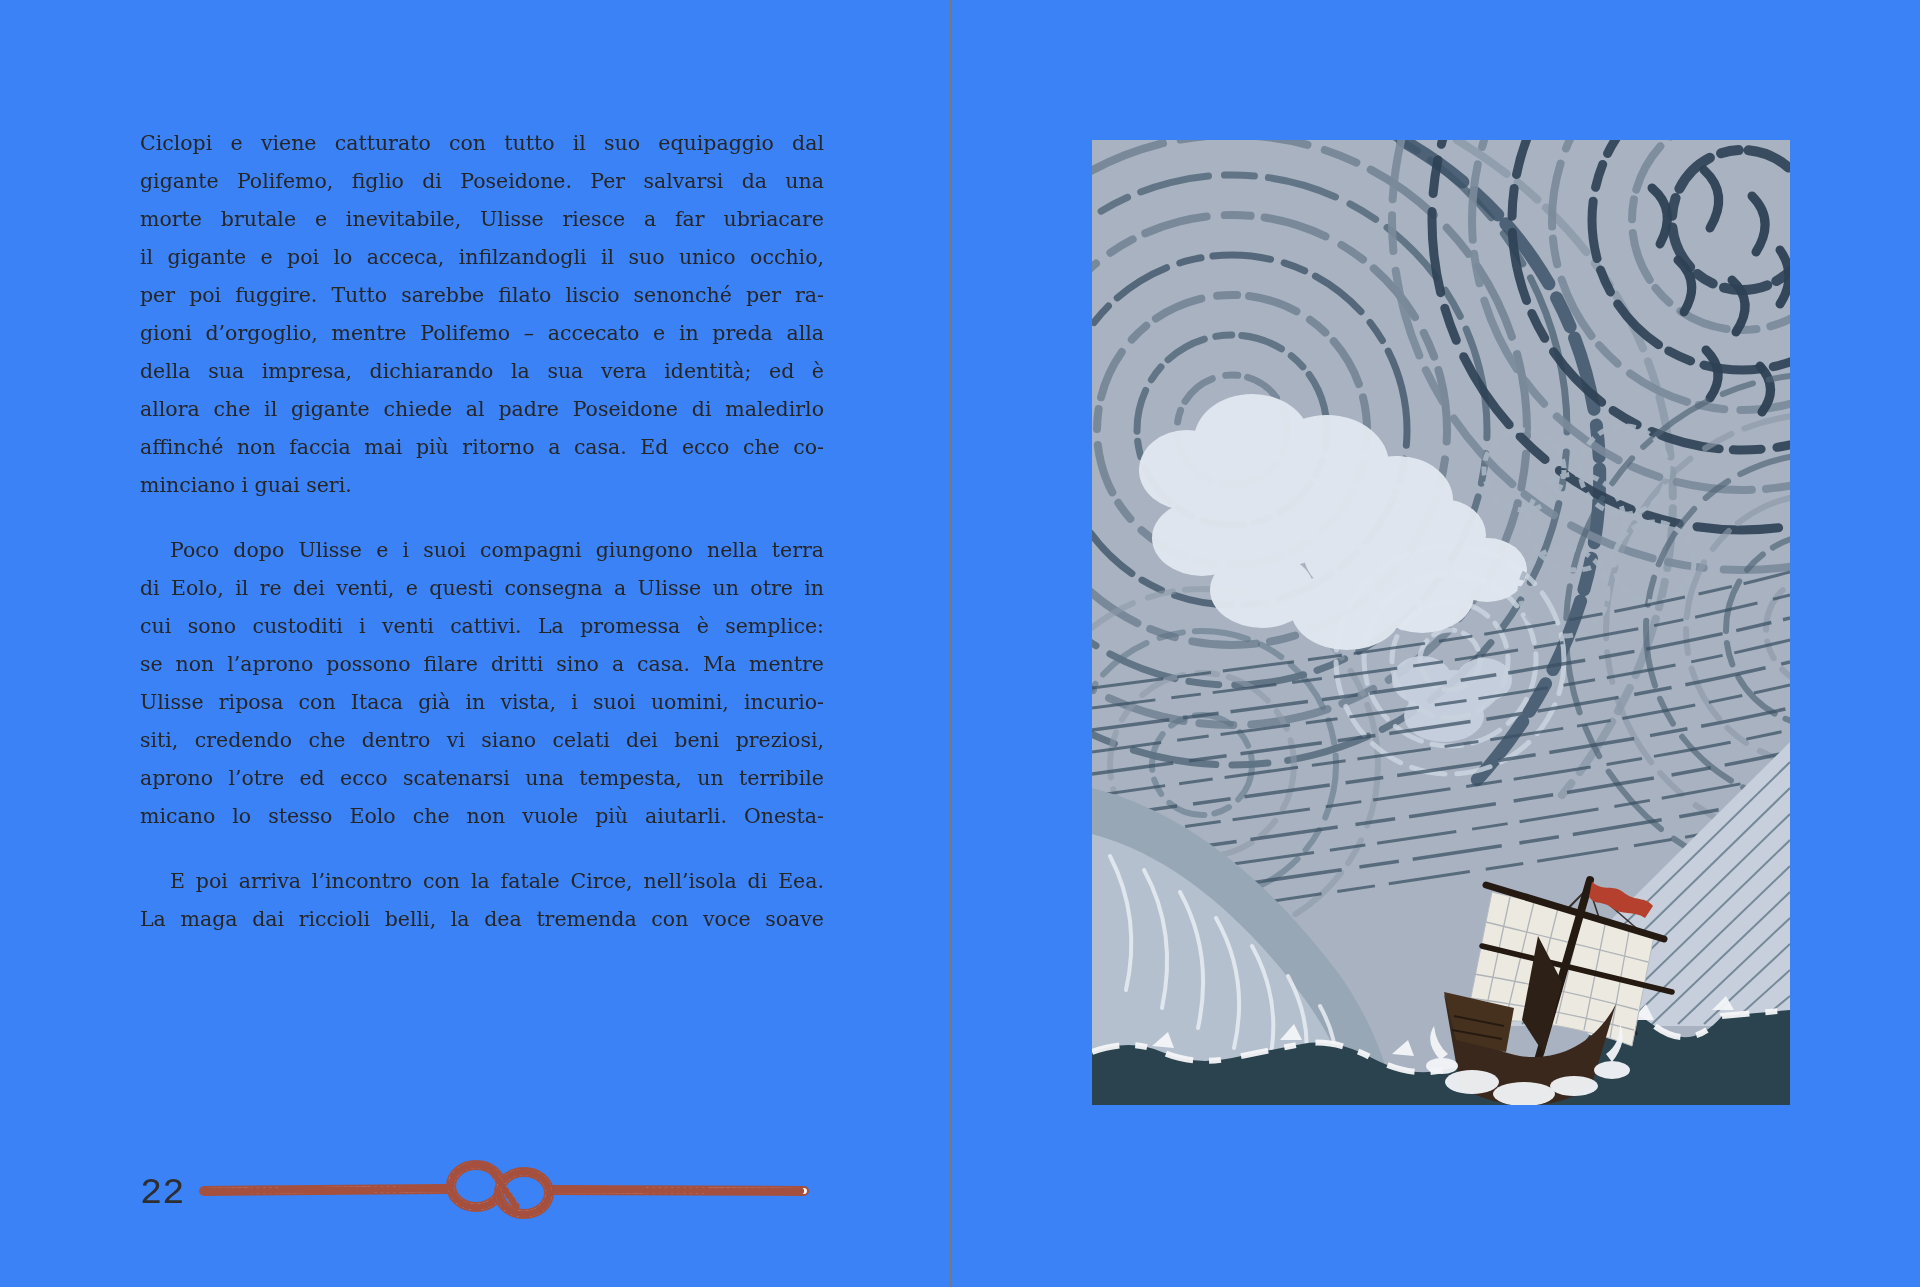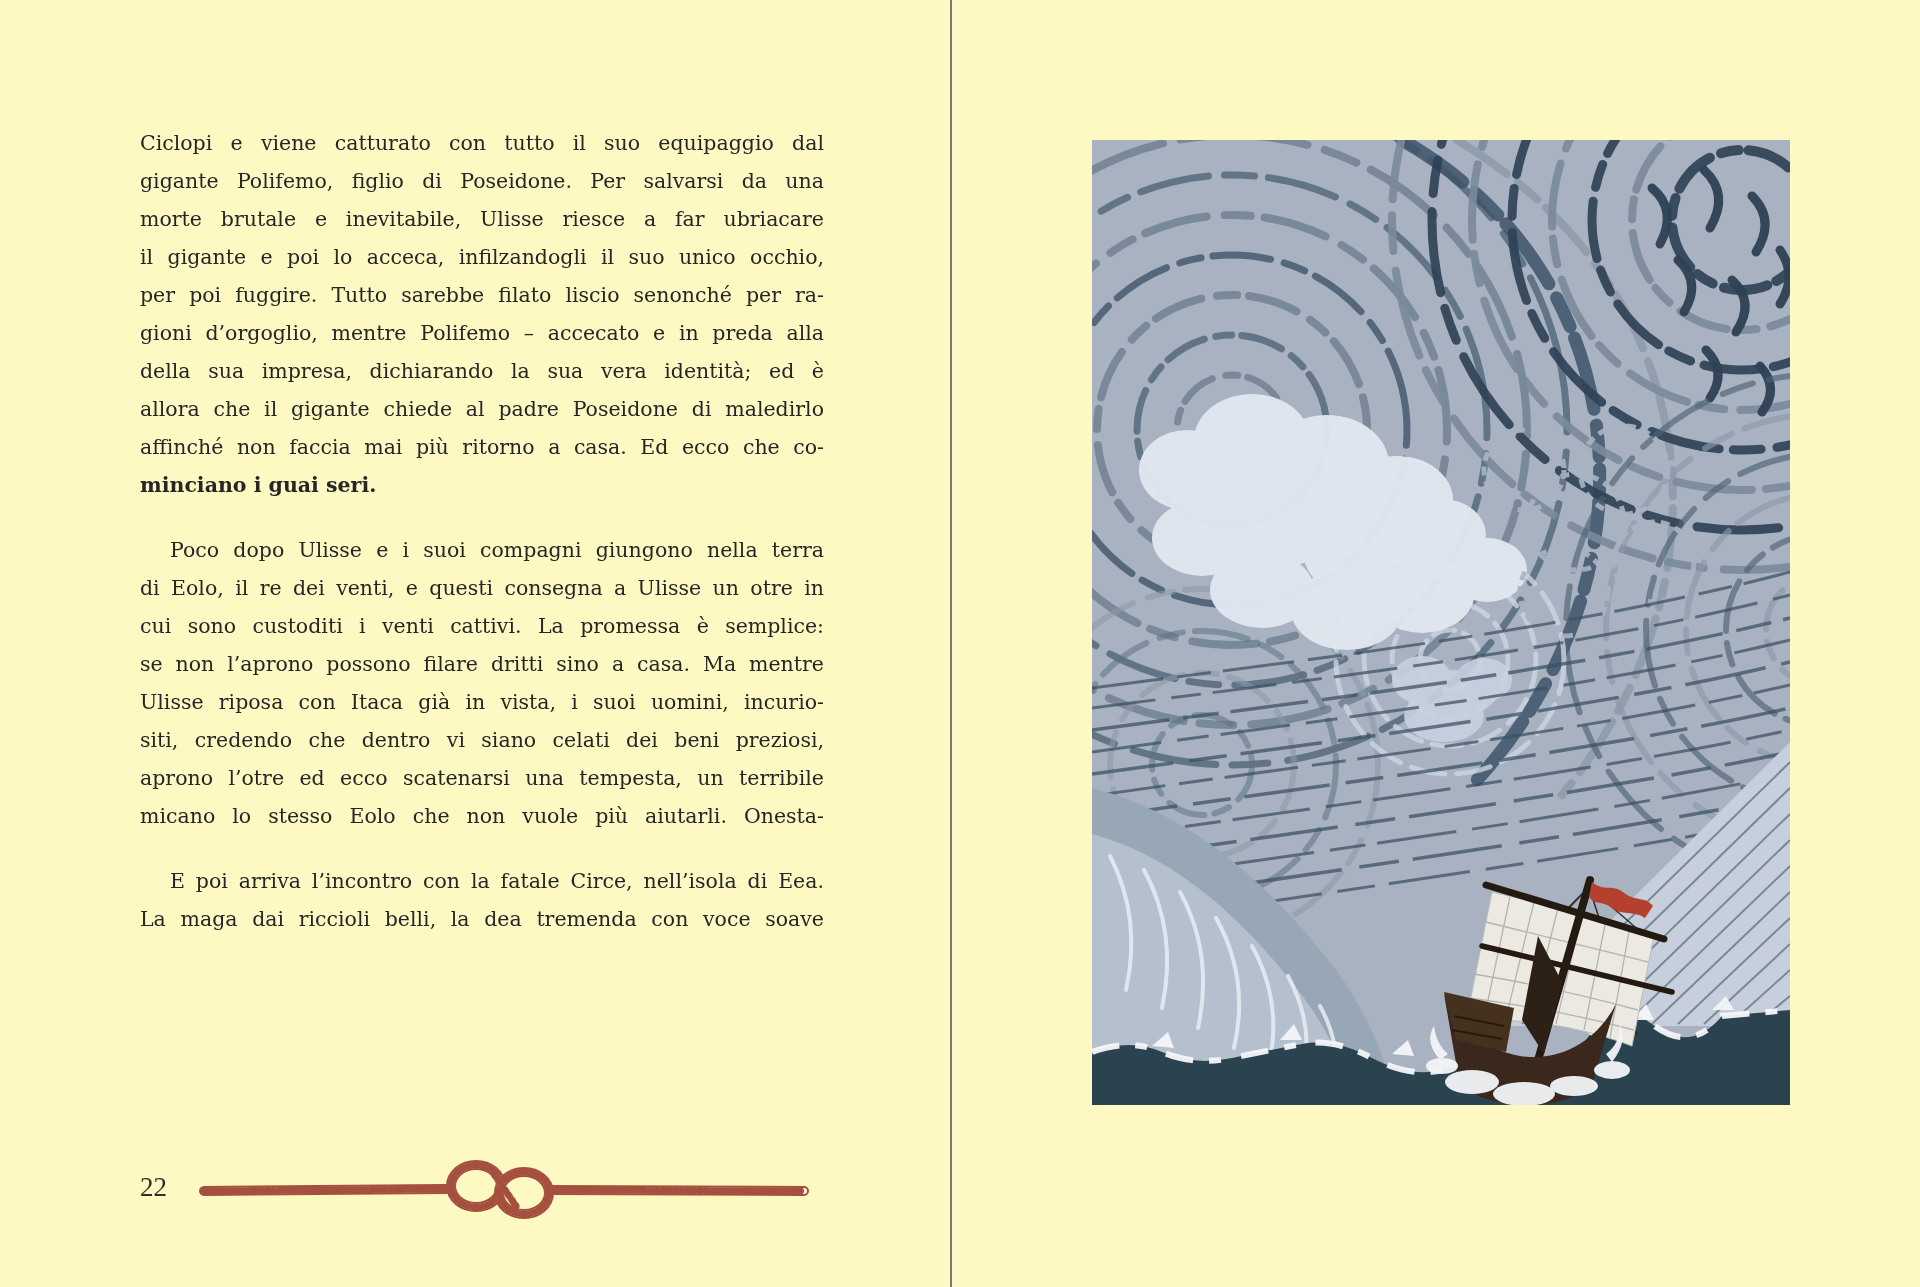--- a/index.html
+++ b/index.html
@@ -1,32 +1,32 @@
 <!DOCTYPE html>
 <html><head>
 <meta charset="utf-8">
 <style>
   html,body { margin:0; padding:0; background:#ffffff; }
   .spread {
-    position:relative; width:1920px; height:1287px; background:#fef9c3;
+    position:relative; width:1920px; height:1287px; background:#3b82f6;
     font-family:"DejaVu Serif", serif; overflow:hidden;
   }
   .divider { position:absolute; left:950px; top:0; width:2px; height:1287px; background:#787878; }
   .text-block {
     position:absolute; left:140px; top:124px; width:684px;
     color:#262626; font-size:20.5px; line-height:38px;
   }
   .para { margin:0 0 27px 0; }
   .line { text-align:justify; text-align-last:justify; white-space:normal; }
-  .line.flush-last { text-align-last:left;font-weight:bold; }
+  .line.flush-last { text-align-last:left; }
   .line.indent { text-indent:30px; }
   .footer { position:absolute; left:140px; top:1160px; width:700px; height:60px; }
   .pagenum {
     position:absolute; left:0; top:12px;
-    font-family:Liberation Serif, serif; font-size:27px; color:#2e2e2e;
+    font-family:Liberation Mono, monospace; font-size:37px; color:#2e2e2e;
   }
   .rope { position:absolute; left:58px; top:0; }
   .illustration { position:absolute; left:1092px; top:140px; width:698px; height:965px; }
 </style>
 </head>
 <body>
 
 <div class="spread">
 
   <div class="text-block">

